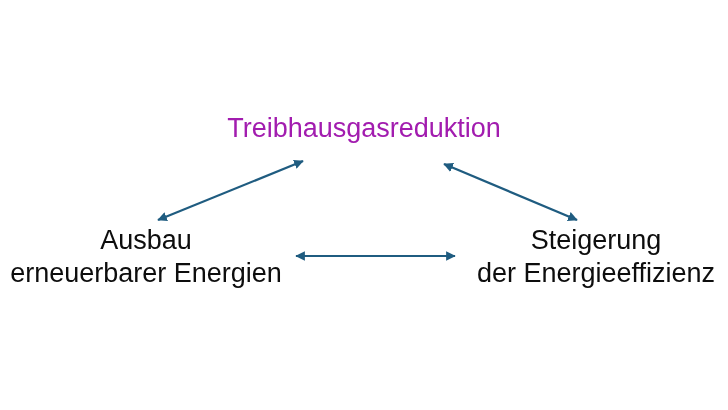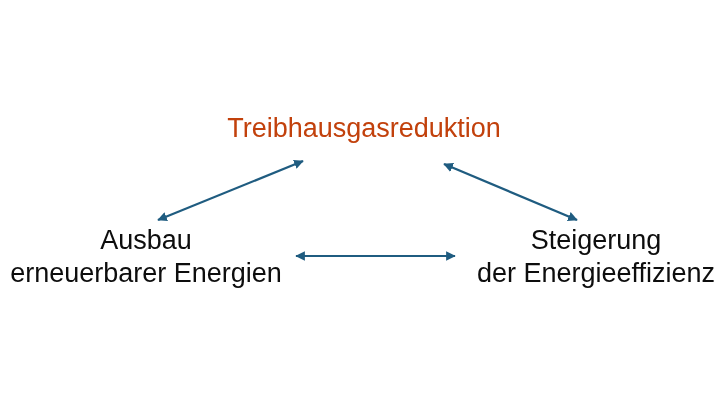--- a/index.html
+++ b/index.html
@@ -69,21 +69,21 @@
       </marker>
     </defs>
 
     <line id="conn-left-diagonal" stroke="#1f5c80" stroke-width="2.2" marker-start="url(#head-start)" marker-end="url(#head-end)" x1="158" y1="220" x2="303" y2="161"></line>
 
     <line id="conn-right-diagonal" stroke="#1f5c80" stroke-width="2.2" marker-start="url(#head-start)" marker-end="url(#head-end)" x1="444" y1="164" x2="577" y2="220"></line>
 
     <line id="conn-bottom-horizontal" stroke="#1f5c80" stroke-width="2.2" marker-start="url(#head-start)" marker-end="url(#head-end)" x1="296" y1="256" x2="455" y2="256"></line>
   </svg>
 
-  <div class="node-label" id="title-node" style="color: #c2410c; text-align: center;">
+  <div class="node-label" id="title-node" style="color: #a21caf; text-align: center;">
     <span class="label-line">Treibhausgasreduktion</span>
   </div>
 
   <div class="node-label" id="left-node" style="color: rgb(13, 13, 13);">
     <span class="label-line">Ausbau</span>
     <span class="label-line">erneuerbarer Energien</span>
   </div>
 
   <div class="node-label" id="right-node" style="color: rgb(13, 13, 13);">
     <span class="label-line">Steigerung</span>

